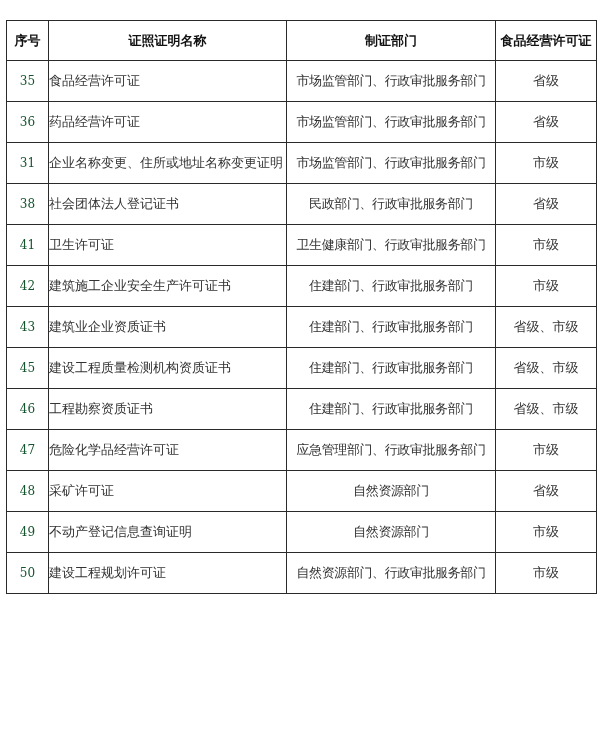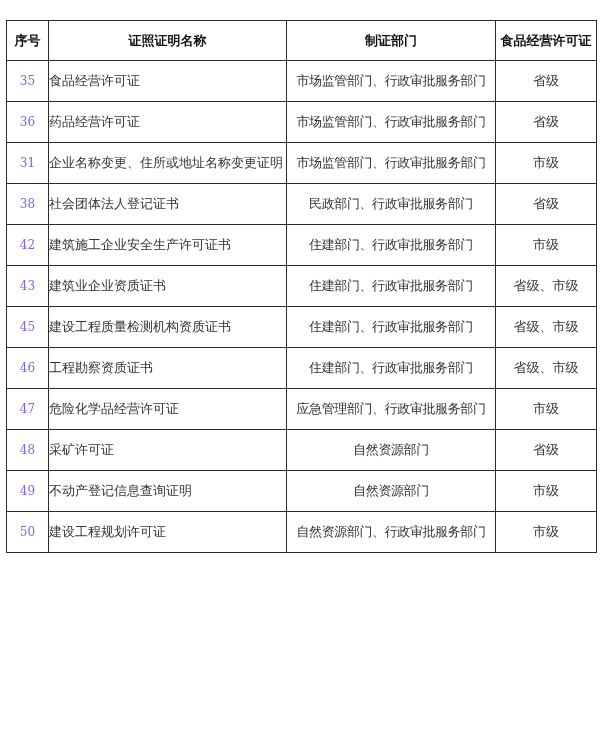--- a/index.html
+++ b/index.html
@@ -41,21 +41,21 @@
       font-family: "DejaVu Sans", "Liberation Sans", sans-serif;
       font-weight: bold;
       font-size: 13px;
       color: #111111;
       text-align: center;
       height: 39px;
     }
     td.cell-no {
       text-align: center;
       font-size: 12px;
-      color: #8b5cf6;
+      color: #14532d;
     }
     td.cell-name {
       text-align: left;
       padding-left: 7px;
       font-size: 13px;
       white-space: normal;
       line-height: 18px;
     }
     td.cell-dept {
       text-align: center;
@@ -104,20 +104,26 @@
       <td class="cell-dept">市场监管部门、行政审批服务部门</td>
       <td class="cell-level">市级</td>
     </tr>
     <tr>
       <td class="cell-no">38</td>
       <td class="cell-name">社会团体法人登记证书</td>
       <td class="cell-dept">民政部门、行政审批服务部门</td>
       <td class="cell-level">省级</td>
     </tr>
     <tr>
+      <td class="cell-no">41</td>
+      <td class="cell-name">卫生许可证</td>
+      <td class="cell-dept">卫生健康部门、行政审批服务部门</td>
+      <td class="cell-level">市级</td>
+    </tr>
+    <tr>
       <td class="cell-no">42</td>
       <td class="cell-name">建筑施工企业安全生产许可证书</td>
       <td class="cell-dept">住建部门、行政审批服务部门</td>
       <td class="cell-level">市级</td>
     </tr>
     <tr>
       <td class="cell-no">43</td>
       <td class="cell-name">建筑业企业资质证书</td>
       <td class="cell-dept">住建部门、行政审批服务部门</td>
       <td class="cell-level">省级、市级</td>

